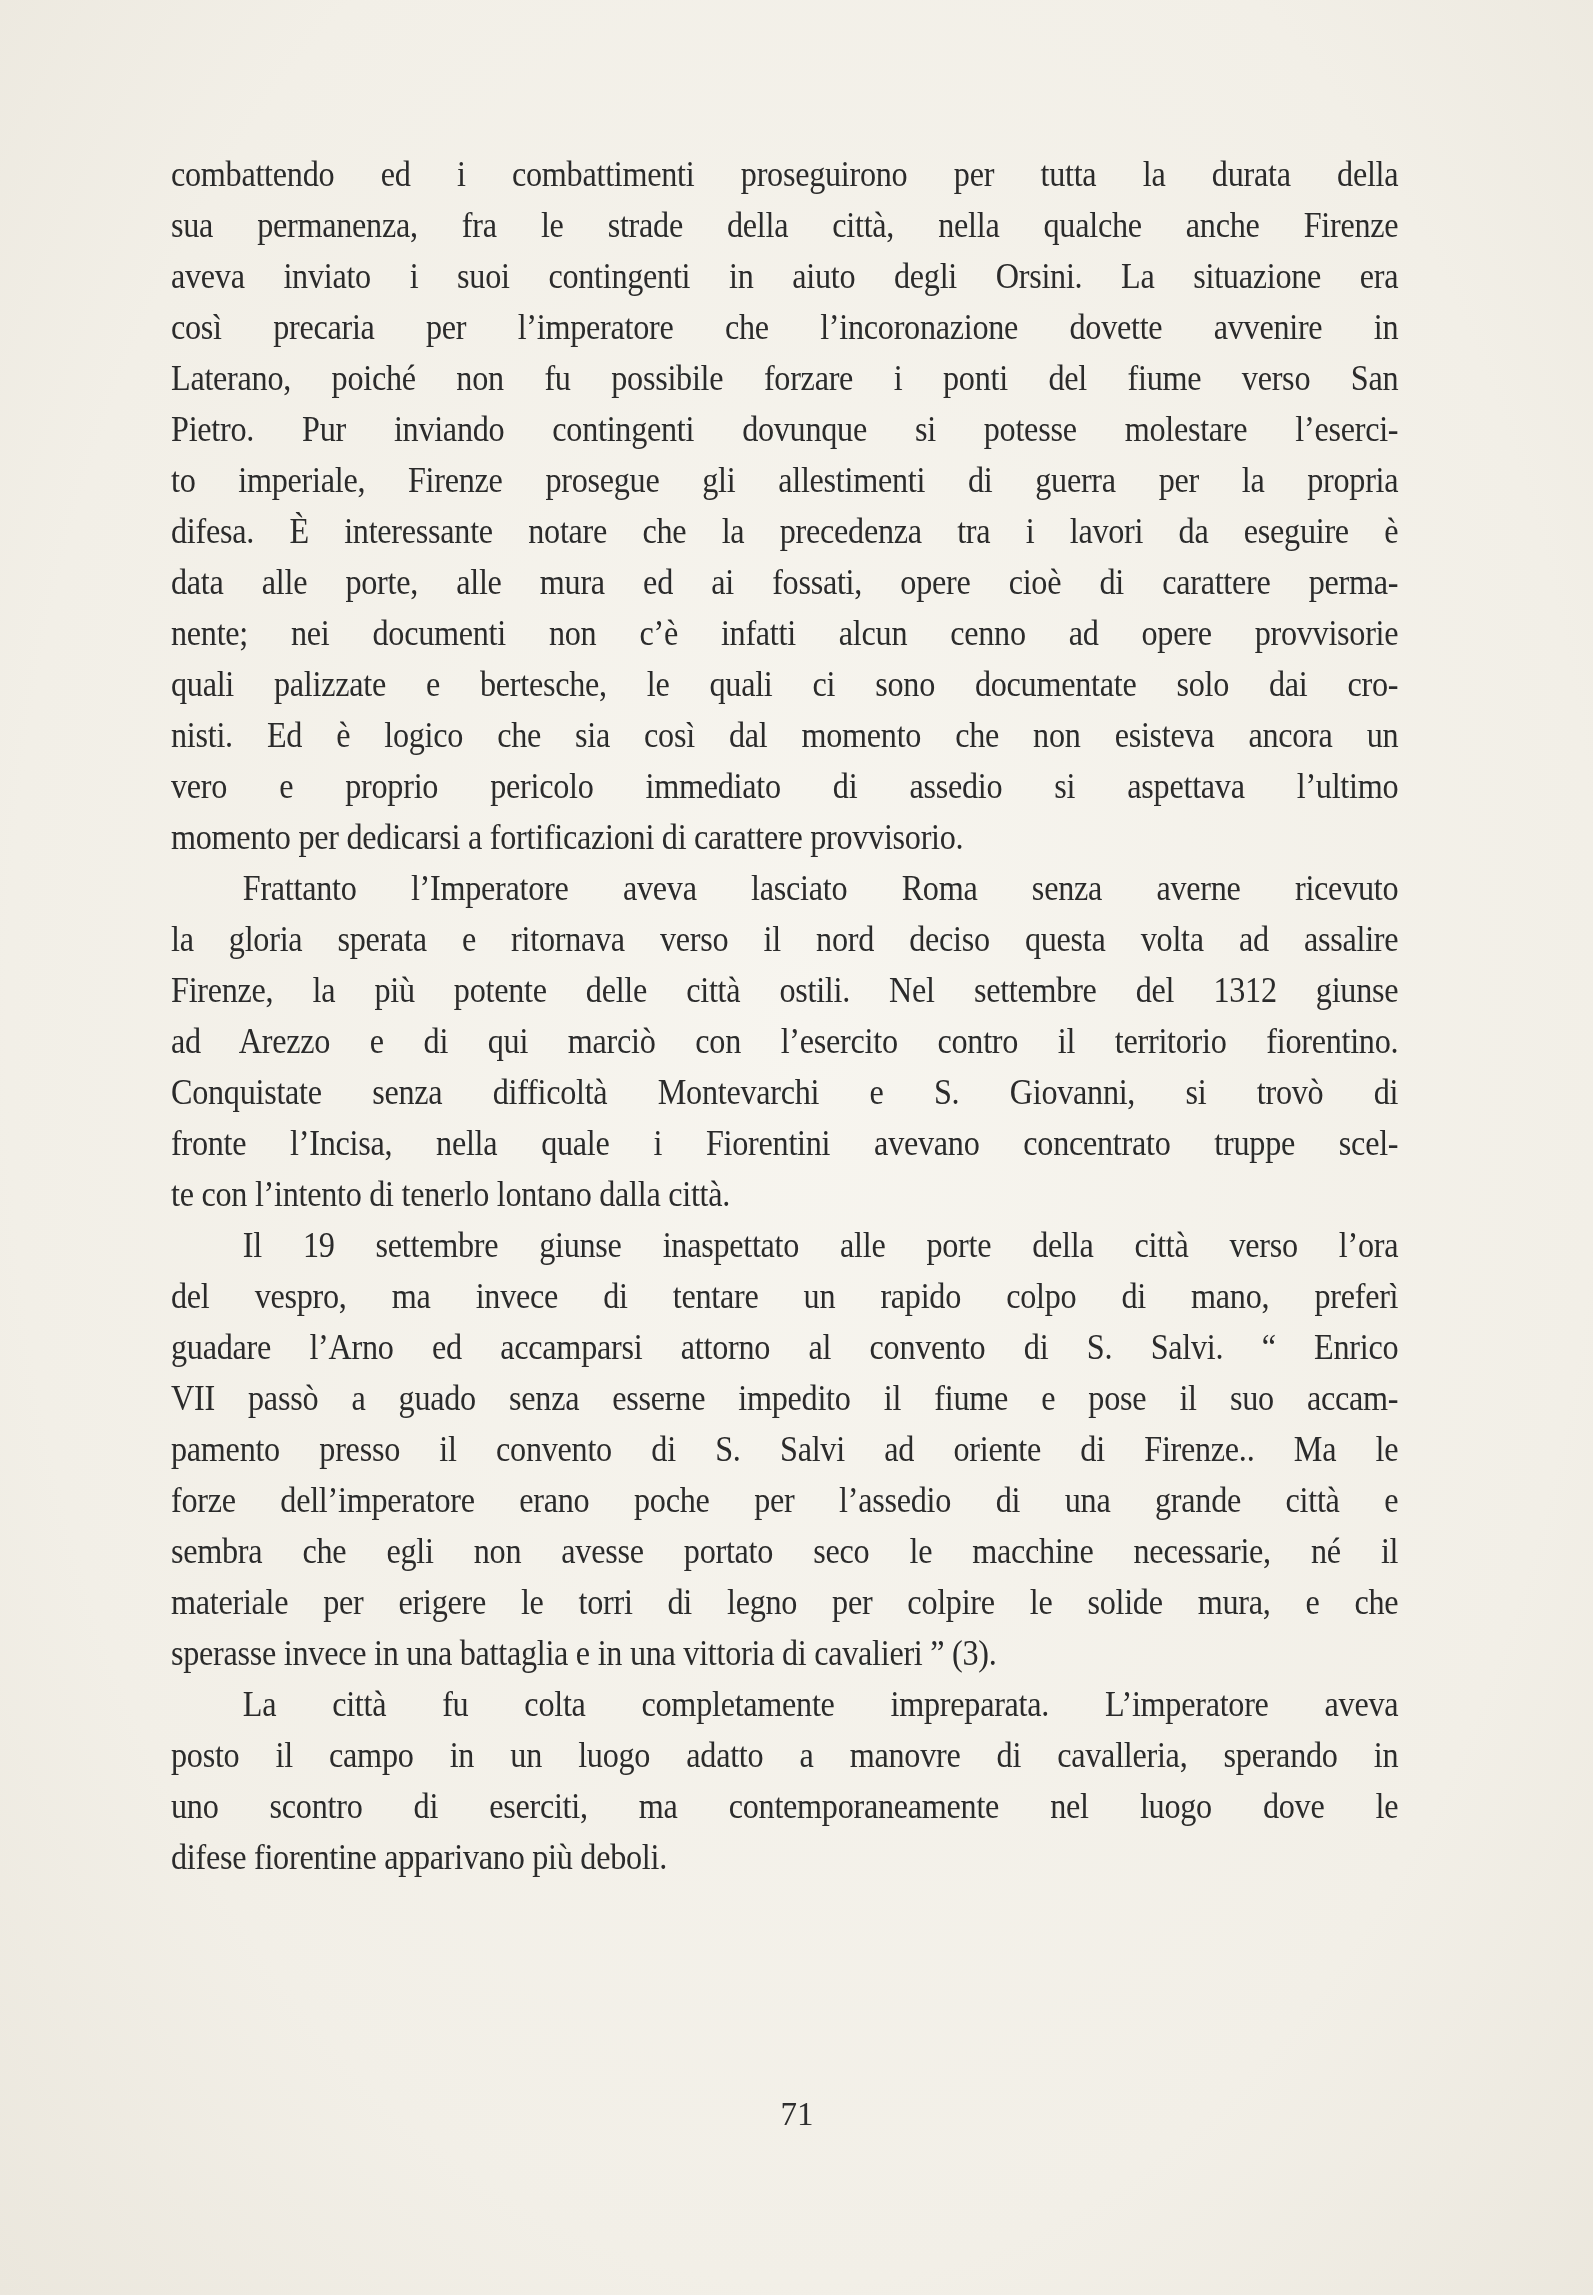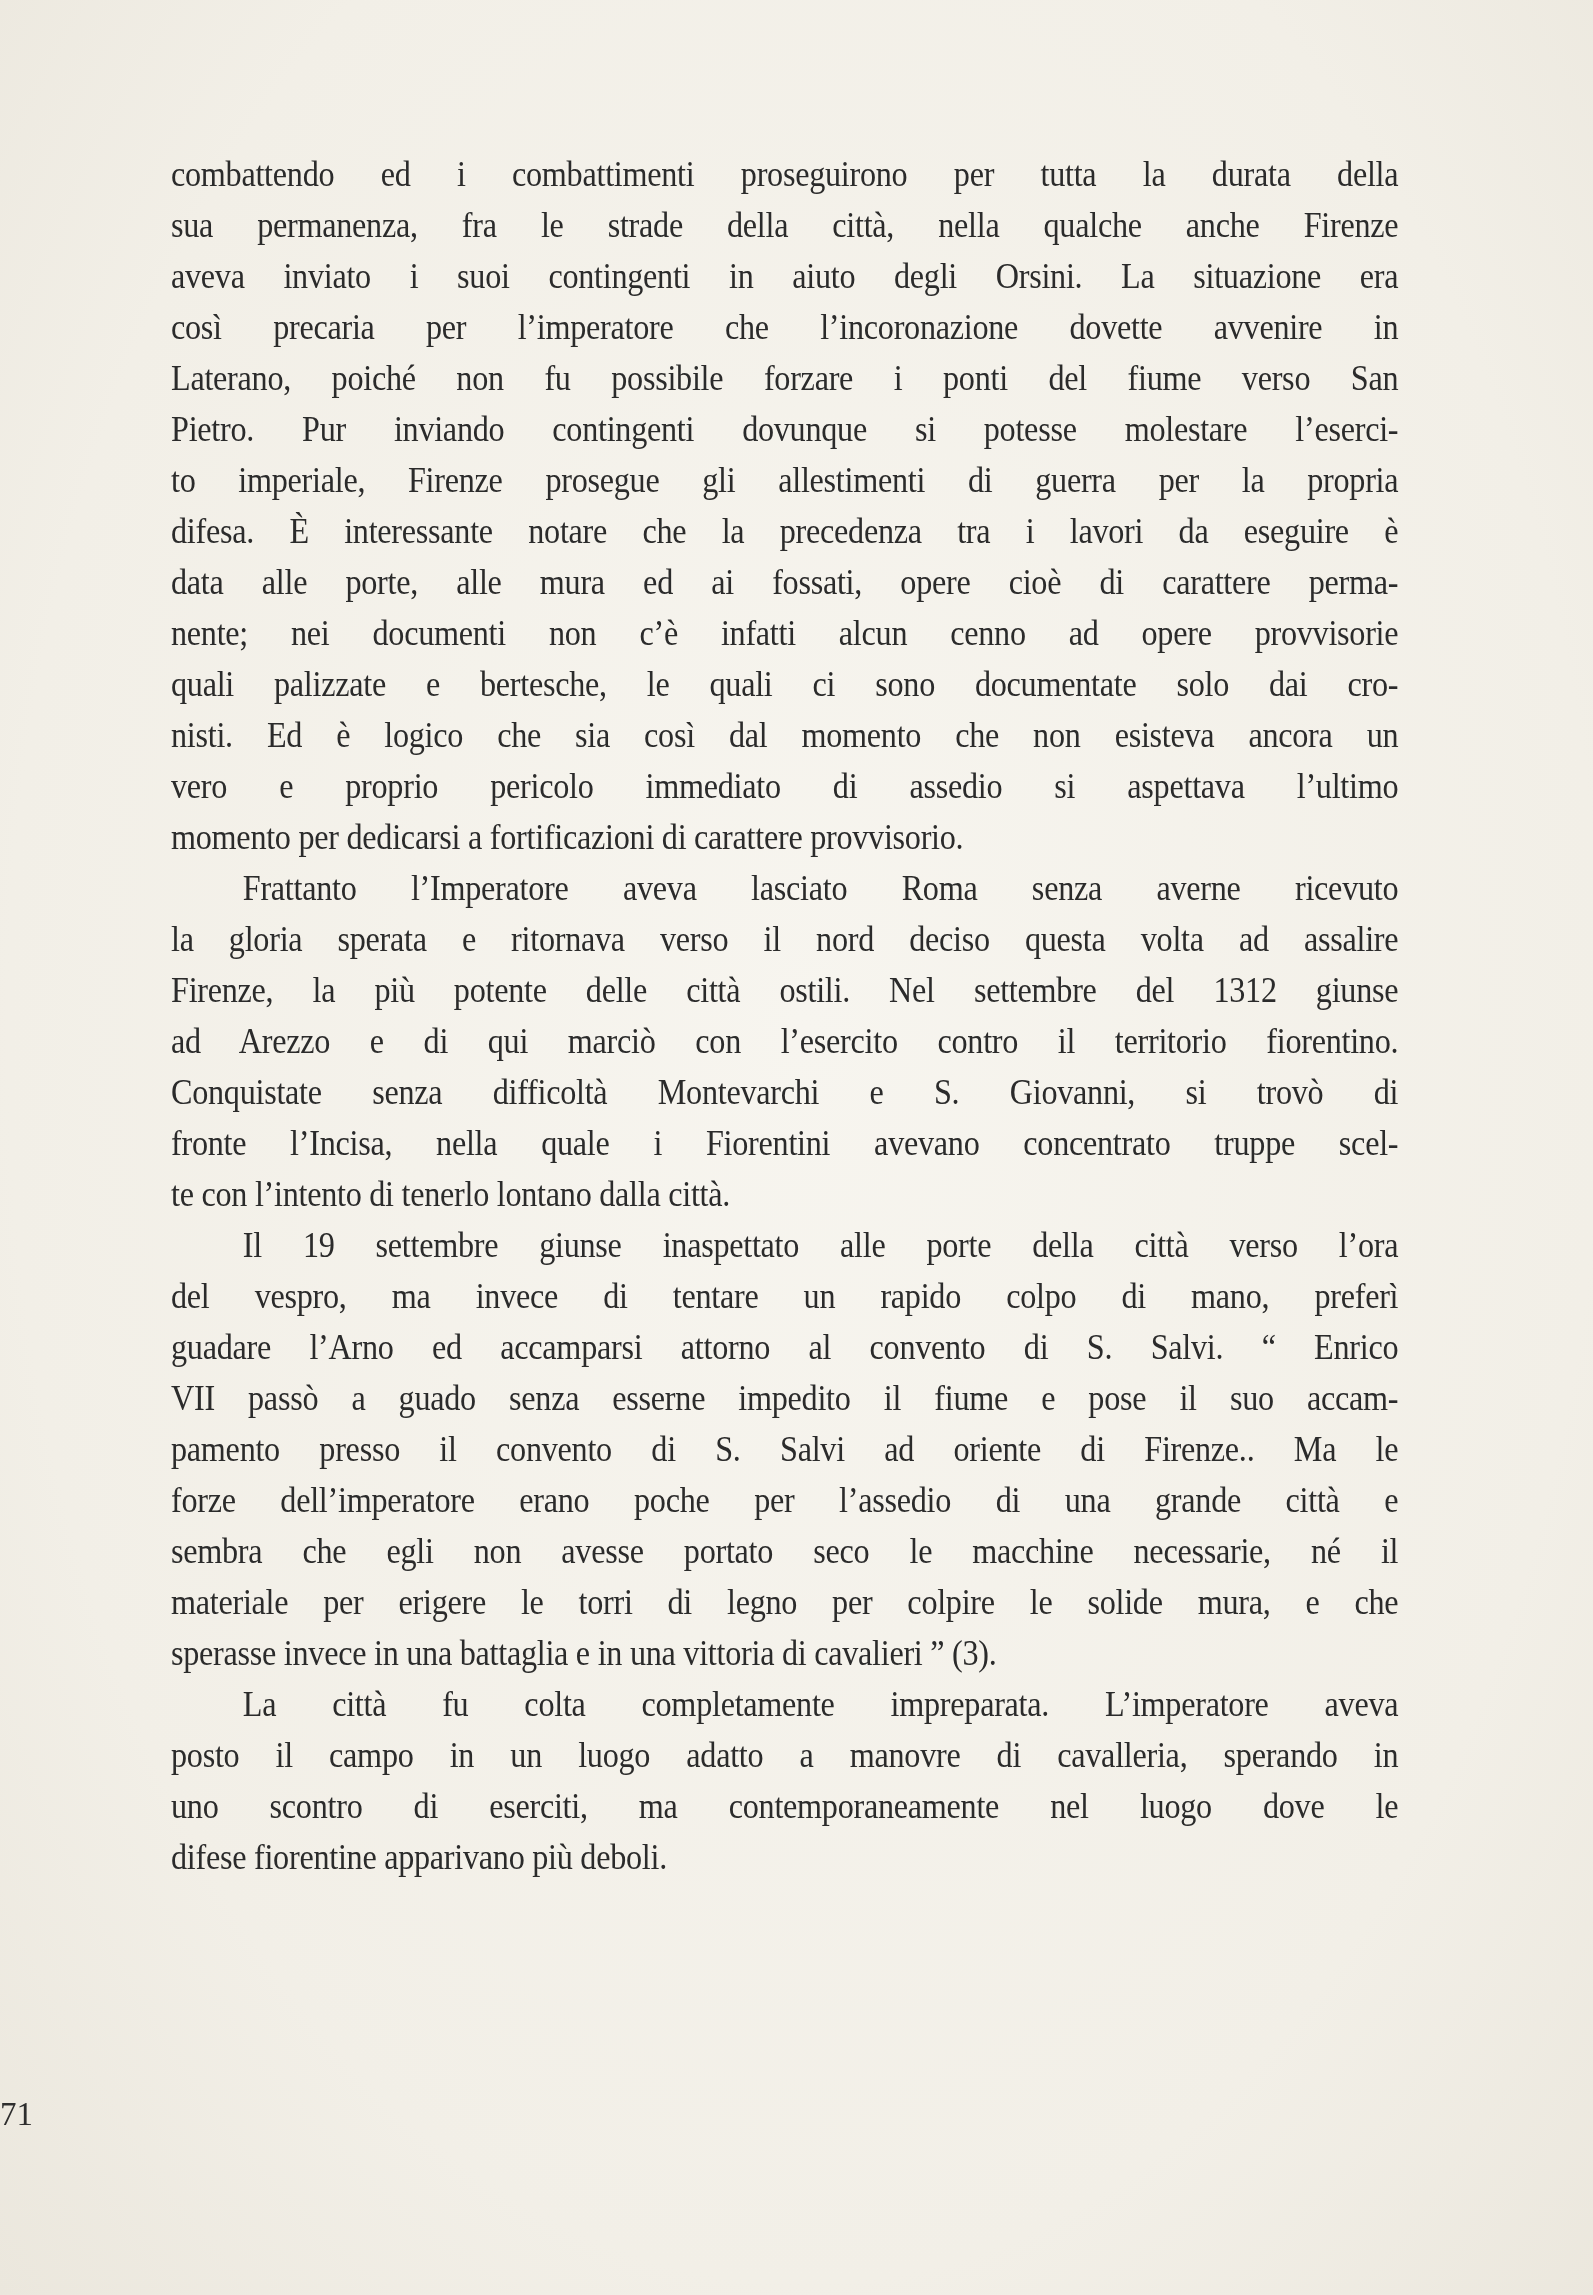--- a/index.html
+++ b/index.html
@@ -48,20 +48,21 @@
     }
     .line.indent {
       padding-left: 78px;
       box-sizing: border-box;
     }
     .page-number {
       position: absolute;
       left: 0;
       width: 1594px;
       top: 2096px;
+      text-align: center;
       font-size: 33px;
       color: #2e2e2e;
     }
   </style>
 </head>
 <body>
 
 <div class="page">
   <div class="text-block">
 

